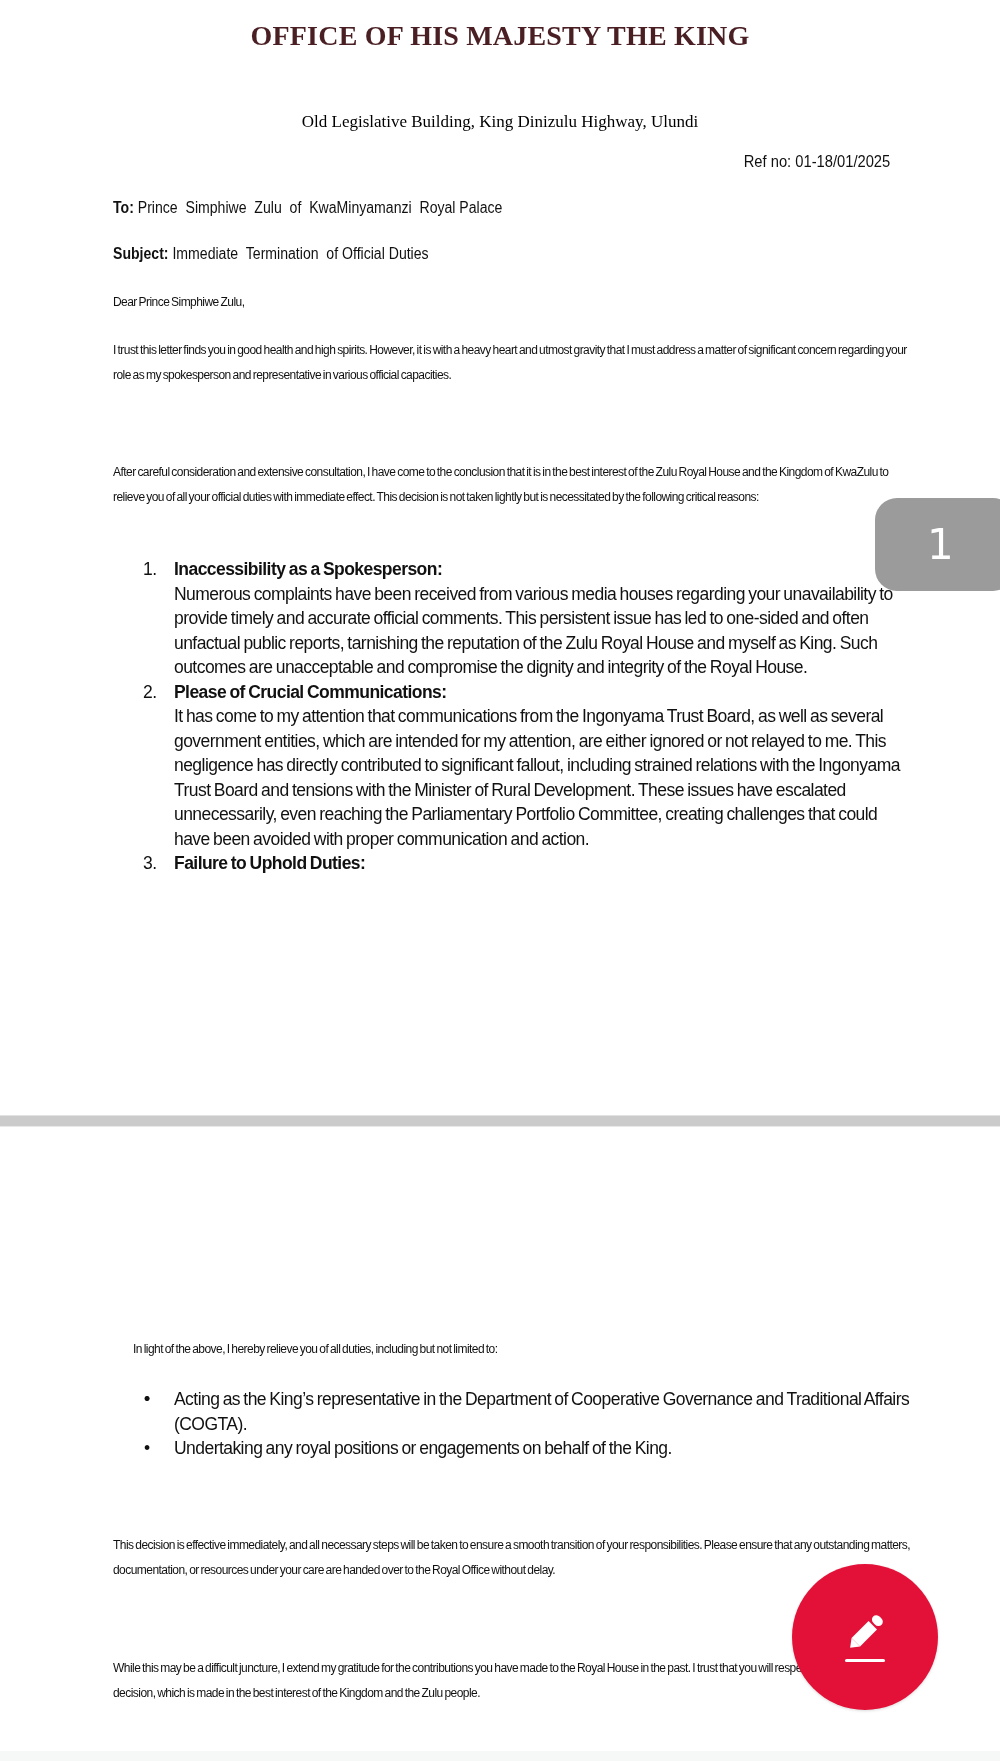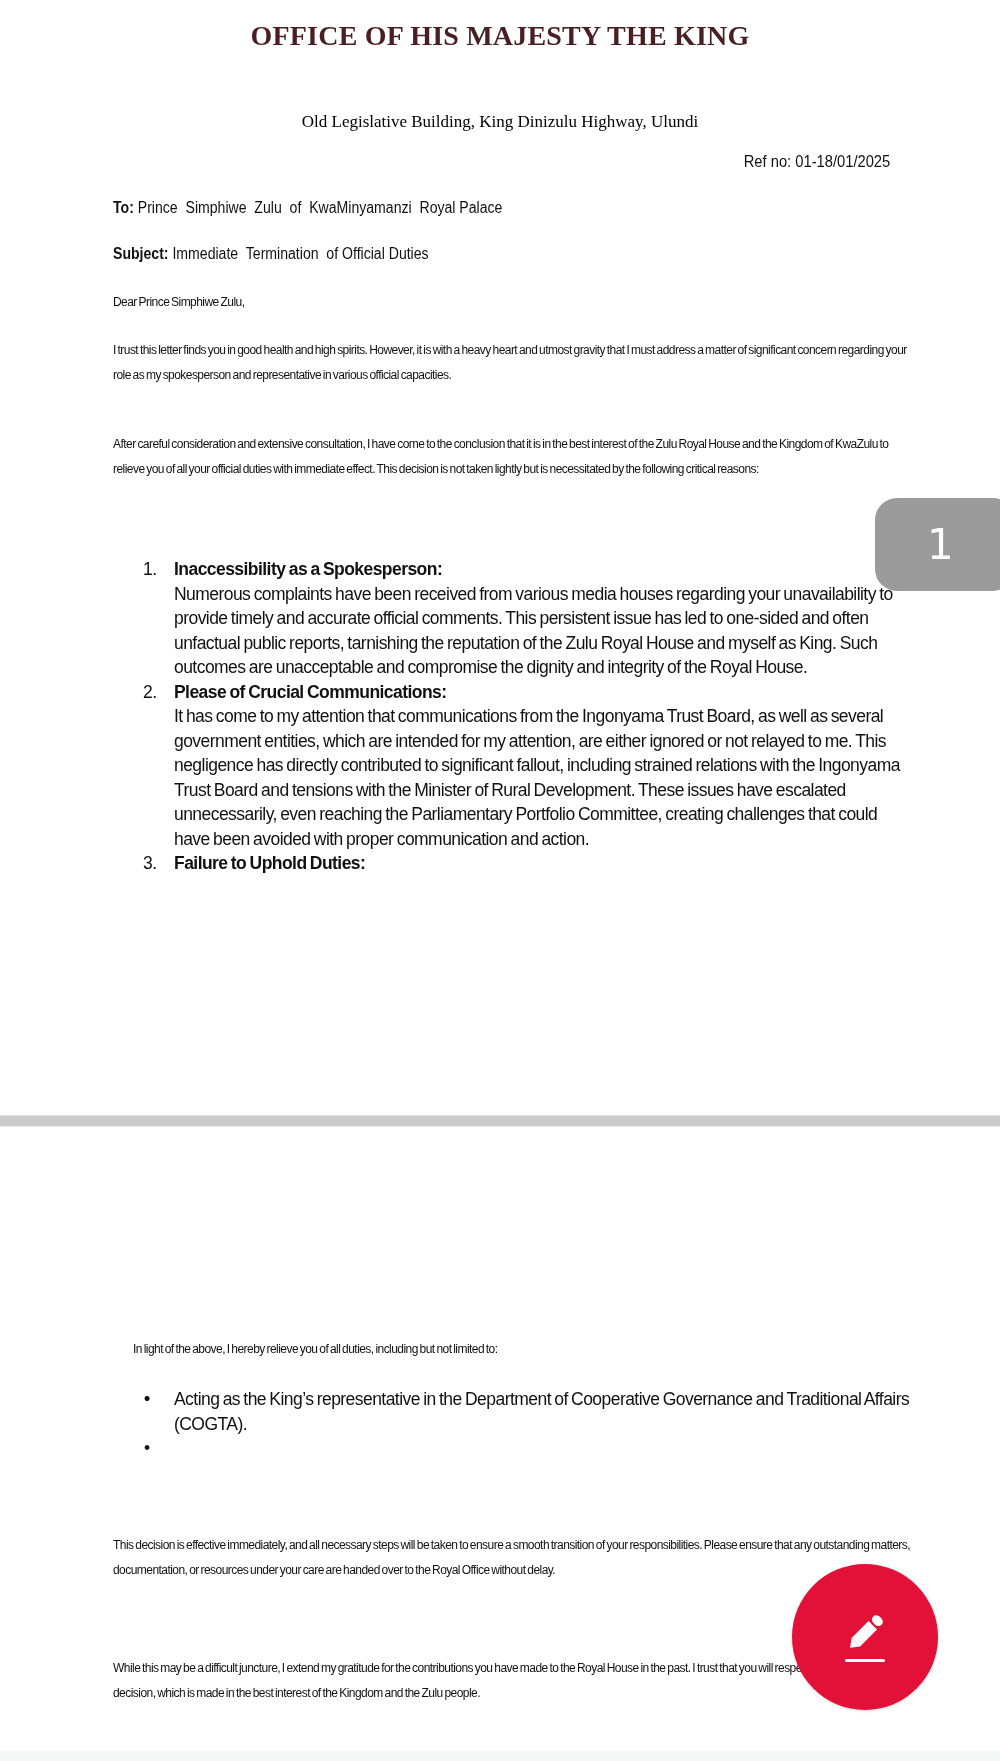--- a/index.html
+++ b/index.html
@@ -30,21 +30,21 @@
     .to { top: 199px; }
     .subject { top: 245px; }
     .body-text {
       position: absolute; left: 113px; width: 800px;
       font-size: 12px; line-height: 24.5px; color: #111;
       font-family: "Liberation Sans", sans-serif;
       letter-spacing: -0.55px; word-spacing: -1px;
     }
     .greeting { top: 290px; }
     .para1 { top: 338px; }
-    .para2 { top: 432px; }
+    .para2 { top: 460px; }
     .reasons { position: absolute; left: 113px; top: 557px; width: 800px; margin: 0; padding: 0; list-style: none;
       font-size: 17.5px; line-height: 24.5px; letter-spacing: -0.55px; word-spacing: -1px; }
     .reasons li { position: relative; padding-left: 61px; }
     .reasons .num { position: absolute; left: 30px; top: 0; }
     .reasons .head { font-weight: bold; }
     .intro2 { top: 1337px; margin-left: 20px; }
     .duties { position: absolute; left: 113px; top: 1387px; width: 800px; margin: 0; padding: 0; list-style: none;
       font-size: 17.5px; line-height: 24.5px; letter-spacing: -0.55px; word-spacing: -1px; }
     .duties li { position: relative; padding-left: 61px; }
     .duties li .bullet { position: absolute; left: 31px; top: 0; }
@@ -111,20 +111,21 @@
 <ul class="duties">
   <li>
     <span class="bullet">•</span>
   </li>
   <li>
     <span class="bullet">•</span>
     <span>Acting as the King’s representative in the Department of Cooperative Governance and Traditional Affairs (COGTA).</span>
   </li>
   <li>
     <span class="bullet">•</span>
+    <span>Undertaking any royal positions or engagements on behalf of the King.</span>
   </li>
 </ul>
 
 <div class="body-text para3">This decision is effective immediately, and all necessary steps will be taken to ensure a smooth transition of your responsibilities. Please ensure that any outstanding matters, documentation, or resources under your care are handed over to the Royal Office without delay.</div>
 <div class="body-text para4">While this may be a difficult juncture, I extend my gratitude for the contributions you have made to the Royal House in the past. I trust that you will respect and honor this decision, which is made in the best interest of the Kingdom and the Zulu people.</div>
 
 <div class="page-badge">1</div>
 
 <div class="fab">
   <svg viewBox="0 0 60 60">

